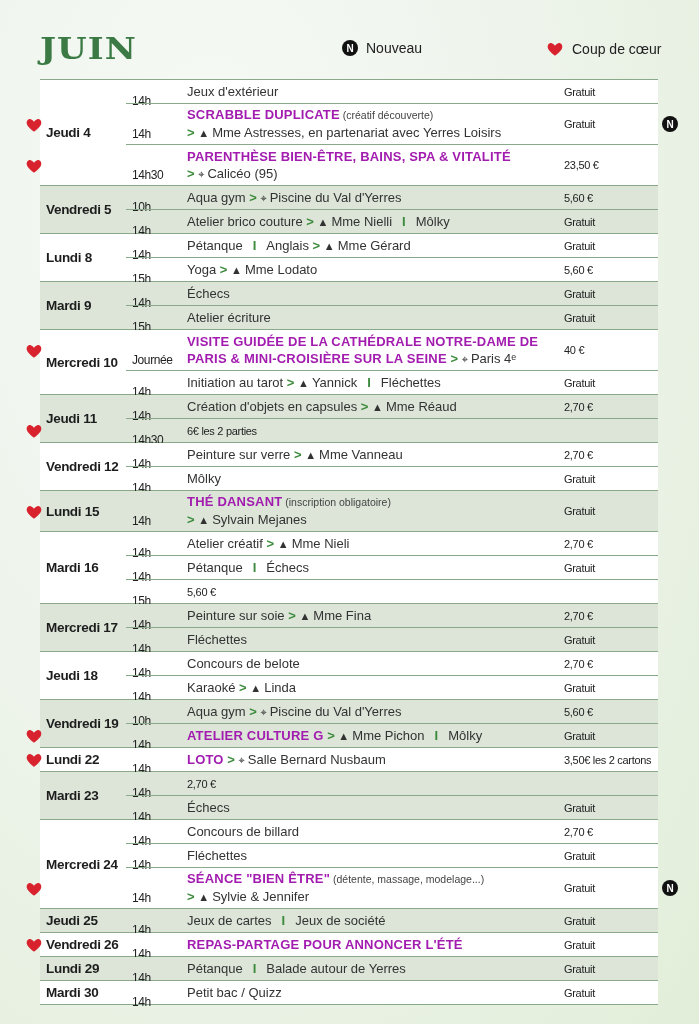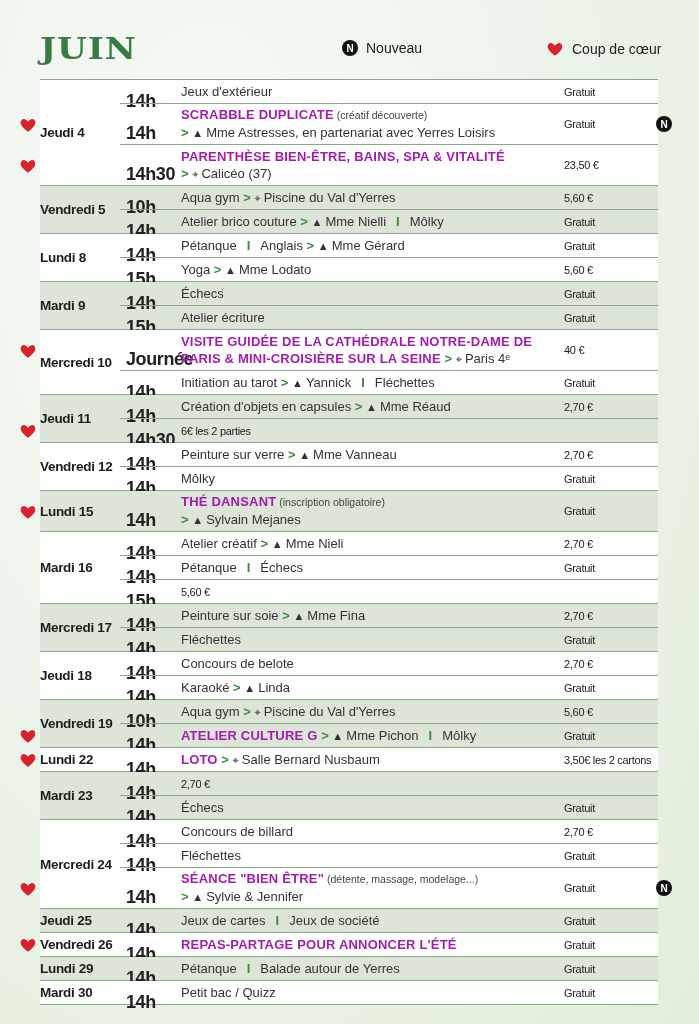--- a/index.html
+++ b/index.html
@@ -30,30 +30,30 @@
     position: absolute; left: 40px; top: 79px; width: 618px;
     border-top: 1.5px solid #8aa88a;
   }
   .day {
     display: flex; border-bottom: 1.5px solid #8aa88a; position: relative;
   }
   .day.shade { background: #dce5d8; }
   .day.white { background: #ffffff; }
   .day-label {
     width: 80px; flex: none; display: flex; align-items: center;
-    font-size: 13.5px; font-weight: bold; color: #1d1d1d;
+    padding-left: 6px; font-size: 13.5px; font-weight: bold; color: #1d1d1d;
     letter-spacing: -0.3px;
   }
   .entries { flex: 1; }
   .entry { display: flex; align-items: center; position: relative; }
   .entry + .entry { border-top: 1.5px solid #8aa88a; }
   .entry.h1 { height: 23px; }
   .entry.h2 { height: 40px; }
   .time {
-    width: 55px; flex: none; font-size: 18px; font-weight: bold; padding-left: 6px;
+    width: 55px; flex: none; font-size: 12px; font-weight: normal; padding-left: 6px;
     letter-spacing: -0.4px;
     margin-top: 19px;
   }
   .activity { flex: 1; font-size: 13px; color: #333; line-height: 17px; padding-left: 0; }
   .price { width: 94px; flex: none; font-size: 11px; color: #222; letter-spacing: -0.3px; }
   .red { color: #a21caf; font-weight: bold; letter-spacing: 0.2px; }
   .note { font-size: 10.5px; color: #444; }
   .arrow { color: #3c8a3c; font-weight: bold; }
   .sep { color: #3c8a3c; font-weight: bold; margin: 0 10px; }
   .ico { font-size: 11px; color: #333; }
@@ -89,21 +89,21 @@
           <div class="time">14h</div>
           <div class="activity"><span class="red">SCRABBLE DUPLICATE</span><span class="note"> (créatif découverte)</span><br><span><span class="arrow"> &gt; </span><span class="ico">▲ </span><span>Mme Astresses, en partenariat avec Yerres Loisirs</span></span></div>
           <div class="price">Gratuit</div>
           <span class="heart-abs" style="left: -101px; top: 12px;"><svg viewBox="0 0 24 24" width="18" height="18">
               <path d="M12 21s-8-5.3-9.5-10.3C1.3 6.6 4.3 3.5 7.6 4.2c2 .4 3.4 2 4.4 3.6 1-1.6 2.4-3.2 4.4-3.6 3.3-.7 6.3 2.4 5.1 6.5C20 15.7 12 21 12 21z" fill="#d8232f"></path>
             </svg></span>
           <span class="n-abs" style="left: 536px; margin-left: 0px; top: 12px;">N</span>
         </div>
         <div class="entry h2">
           <div class="time">14h30</div>
-          <div class="activity"><span class="red">PARENTHÈSE BIEN-ÊTRE, BAINS, SPA &amp; VITALITÉ</span><br><span><span class="arrow"> &gt; </span><span class="ico">⌖ </span><span>Calicéo (37)</span></span></div>
+          <div class="activity"><span class="red">PARENTHÈSE BIEN-ÊTRE, BAINS, SPA &amp; VITALITÉ</span><br><span><span class="arrow"> &gt; </span><span class="ico">⌖ </span><span>Calicéo (95)</span></span></div>
           <div class="price">23,50 €</div>
           <span class="heart-abs" style="left: -101px; top: 12px;"><svg viewBox="0 0 24 24" width="18" height="18">
               <path d="M12 21s-8-5.3-9.5-10.3C1.3 6.6 4.3 3.5 7.6 4.2c2 .4 3.4 2 4.4 3.6 1-1.6 2.4-3.2 4.4-3.6 3.3-.7 6.3 2.4 5.1 6.5C20 15.7 12 21 12 21z" fill="#d8232f"></path>
             </svg></span>
         </div>
       </div>
     </div>
     <div class="day shade">
       <div class="day-label">Vendredi 5</div>
       <div class="entries">

